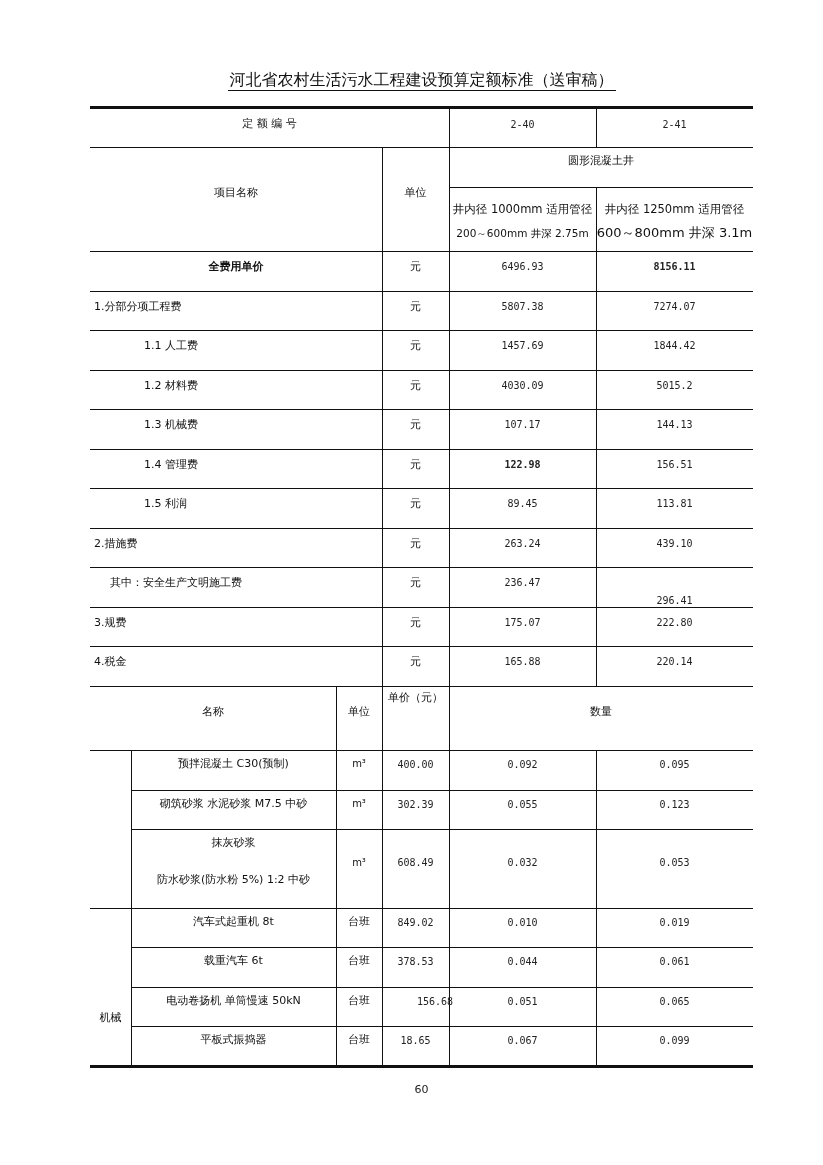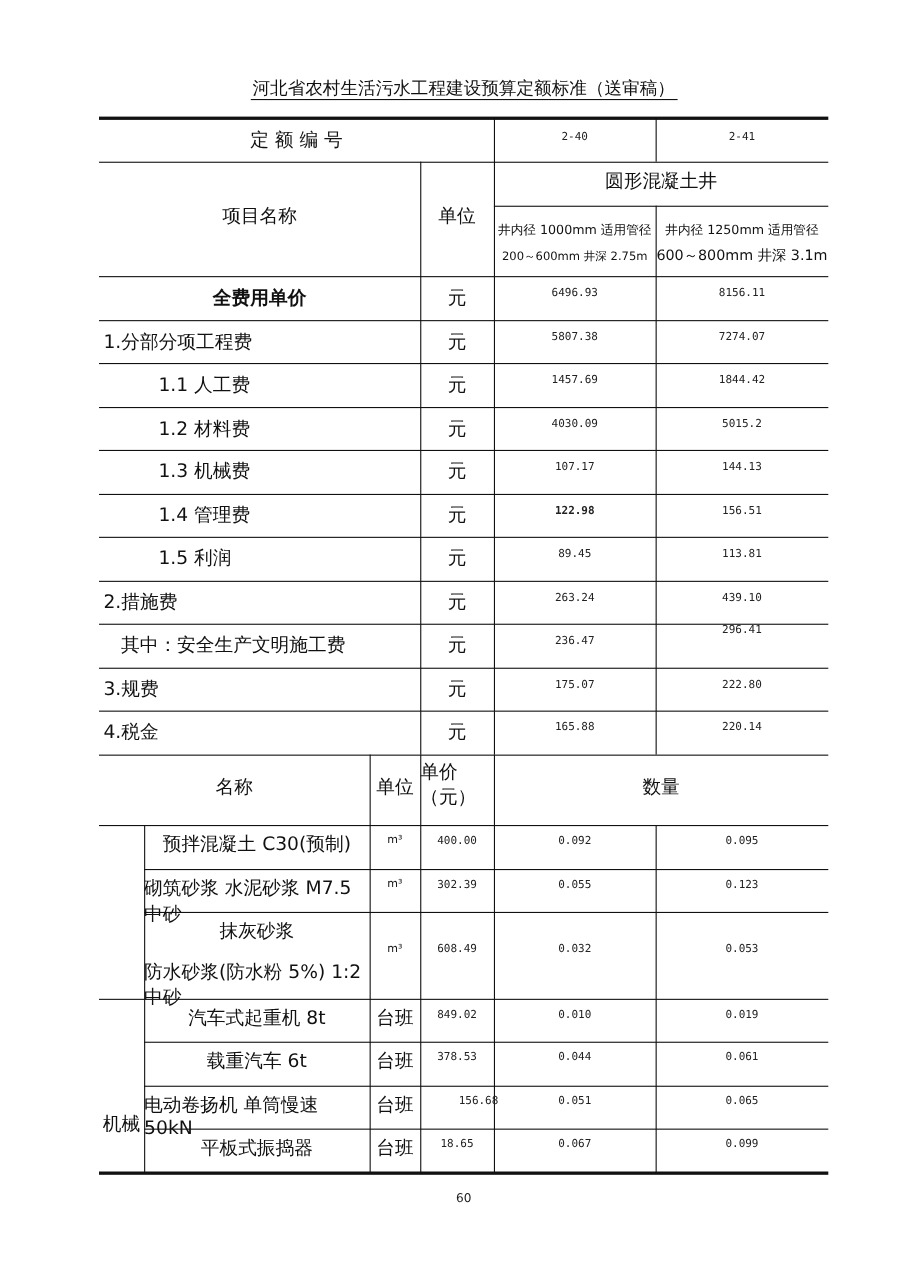--- a/index.html
+++ b/index.html
@@ -8,21 +8,21 @@
   .title span { border-bottom: 1px solid #111; padding: 0 2px 1px 2px; }
   .hl { position: absolute; height: 1px; background: #111; }
   .hl.thick { height: 3px; }
   .vl { position: absolute; width: 1px; background: #111; }
   .cell { position: absolute; display: flex; align-items: flex-start; justify-content: center; font-size: 11px; box-sizing: border-box; padding-top: 10px; }
   .cell.left { justify-content: flex-start; padding-left: 4px; }
   .cell.indent { justify-content: flex-start; padding-left: 54px; }
   .cell.mid { align-items: center; padding-top: 0; }
   .cell.bold { font-weight: bold; }
   .num { font-family: "DejaVu Sans Mono", "Liberation Mono", monospace; font-size: 10px; color: #222; padding-top: 12px; }
-  .zh { font-size: 17px; }
+  .zh { font-size: 11px; }
   .two-line { flex-direction: column; align-items: center; line-height: 24px; padding-top: 4px; font-size: 11.5px; }
   .unit { font-size: 12px; }
   .page-no { position: absolute; top: 1083px; left: 0; width: 843px; text-align: center; font-size: 11px; color: #222; }
 </style>
 </head>
 <body>
 
 <div class="title"><span>河北省农村生活污水工程建设预算定额标准（送审稿）</span></div>
 
 <div id="table">
@@ -75,21 +75,21 @@
   <div class="cell two-line" style="left:596px;top:187px;width:157px;height:64px;">
     <span>井内径 1250mm 适用管径</span>
     <span style="font-size:13px;">600～800mm 井深 3.1m</span>
   </div>
 
   <div id="cost-rows">
       <div>
         <div class="cell zh bold" style="left:90px;top:251px;width:292px;height:40px;padding-top:8px;">全费用单价</div>
         <div class="cell zh" style="left:382px;top:251px;width:67px;height:40px;padding-top:8px;">元</div>
         <div class="cell num" style="left:449px;top:251px;width:147px;height:40px;padding-top:10px;">6496.93</div>
-        <div class="cell num" style="left:596px;top:251px;width:157px;height:40px;padding-top:10px;">8156.11</div>
+        <div class="cell num" style="left:596px;top:251px;width:157px;height:40px;padding-top:10px;font-weight:bold;">8156.11</div>
       </div>
       <div>
         <div class="cell zh left" style="left:90px;top:291px;width:292px;height:39px;padding-top:8px;">1.分部分项工程费</div>
         <div class="cell zh" style="left:382px;top:291px;width:67px;height:39px;padding-top:8px;">元</div>
         <div class="cell num" style="left:449px;top:291px;width:147px;height:39px;padding-top:10px;">5807.38</div>
         <div class="cell num" style="left:596px;top:291px;width:157px;height:39px;padding-top:10px;">7274.07</div>
       </div>
       <div>
         <div class="cell zh indent" style="left:90px;top:330px;width:292px;height:40px;padding-top:8px;">1.1 人工费</div>
         <div class="cell zh" style="left:382px;top:330px;width:67px;height:40px;padding-top:8px;">元</div>
@@ -123,21 +123,21 @@
       <div>
         <div class="cell zh left" style="left:90px;top:528px;width:292px;height:39px;padding-top:8px;">2.措施费</div>
         <div class="cell zh" style="left:382px;top:528px;width:67px;height:39px;padding-top:8px;">元</div>
         <div class="cell num" style="left:449px;top:528px;width:147px;height:39px;padding-top:10px;">263.24</div>
         <div class="cell num" style="left:596px;top:528px;width:157px;height:39px;padding-top:10px;">439.10</div>
       </div>
       <div>
         <div class="cell zh left" style="left:106px;top:567px;width:292px;height:40px;padding-top:8px;">其中：安全生产文明施工费</div>
         <div class="cell zh" style="left:382px;top:567px;width:67px;height:40px;padding-top:8px;">元</div>
         <div class="cell num" style="left:449px;top:567px;width:147px;height:40px;padding-top:10px;">236.47</div>
-        <div class="cell num" style="left:596px;top:567px;width:157px;height:40px;padding-top:0;">296.41</div>
+        <div class="cell num" style="left:596px;top:567px;width:157px;height:40px;padding-top:28px;">296.41</div>
       </div>
       <div>
         <div class="cell zh left" style="left:90px;top:607px;width:292px;height:39px;padding-top:8px;">3.规费</div>
         <div class="cell zh" style="left:382px;top:607px;width:67px;height:39px;padding-top:8px;">元</div>
         <div class="cell num" style="left:449px;top:607px;width:147px;height:39px;padding-top:10px;">175.07</div>
         <div class="cell num" style="left:596px;top:607px;width:157px;height:39px;padding-top:10px;">222.80</div>
       </div>
       <div>
         <div class="cell zh left" style="left:90px;top:646px;width:292px;height:40px;padding-top:8px;">4.税金</div>
         <div class="cell zh" style="left:382px;top:646px;width:67px;height:40px;padding-top:8px;">元</div>

